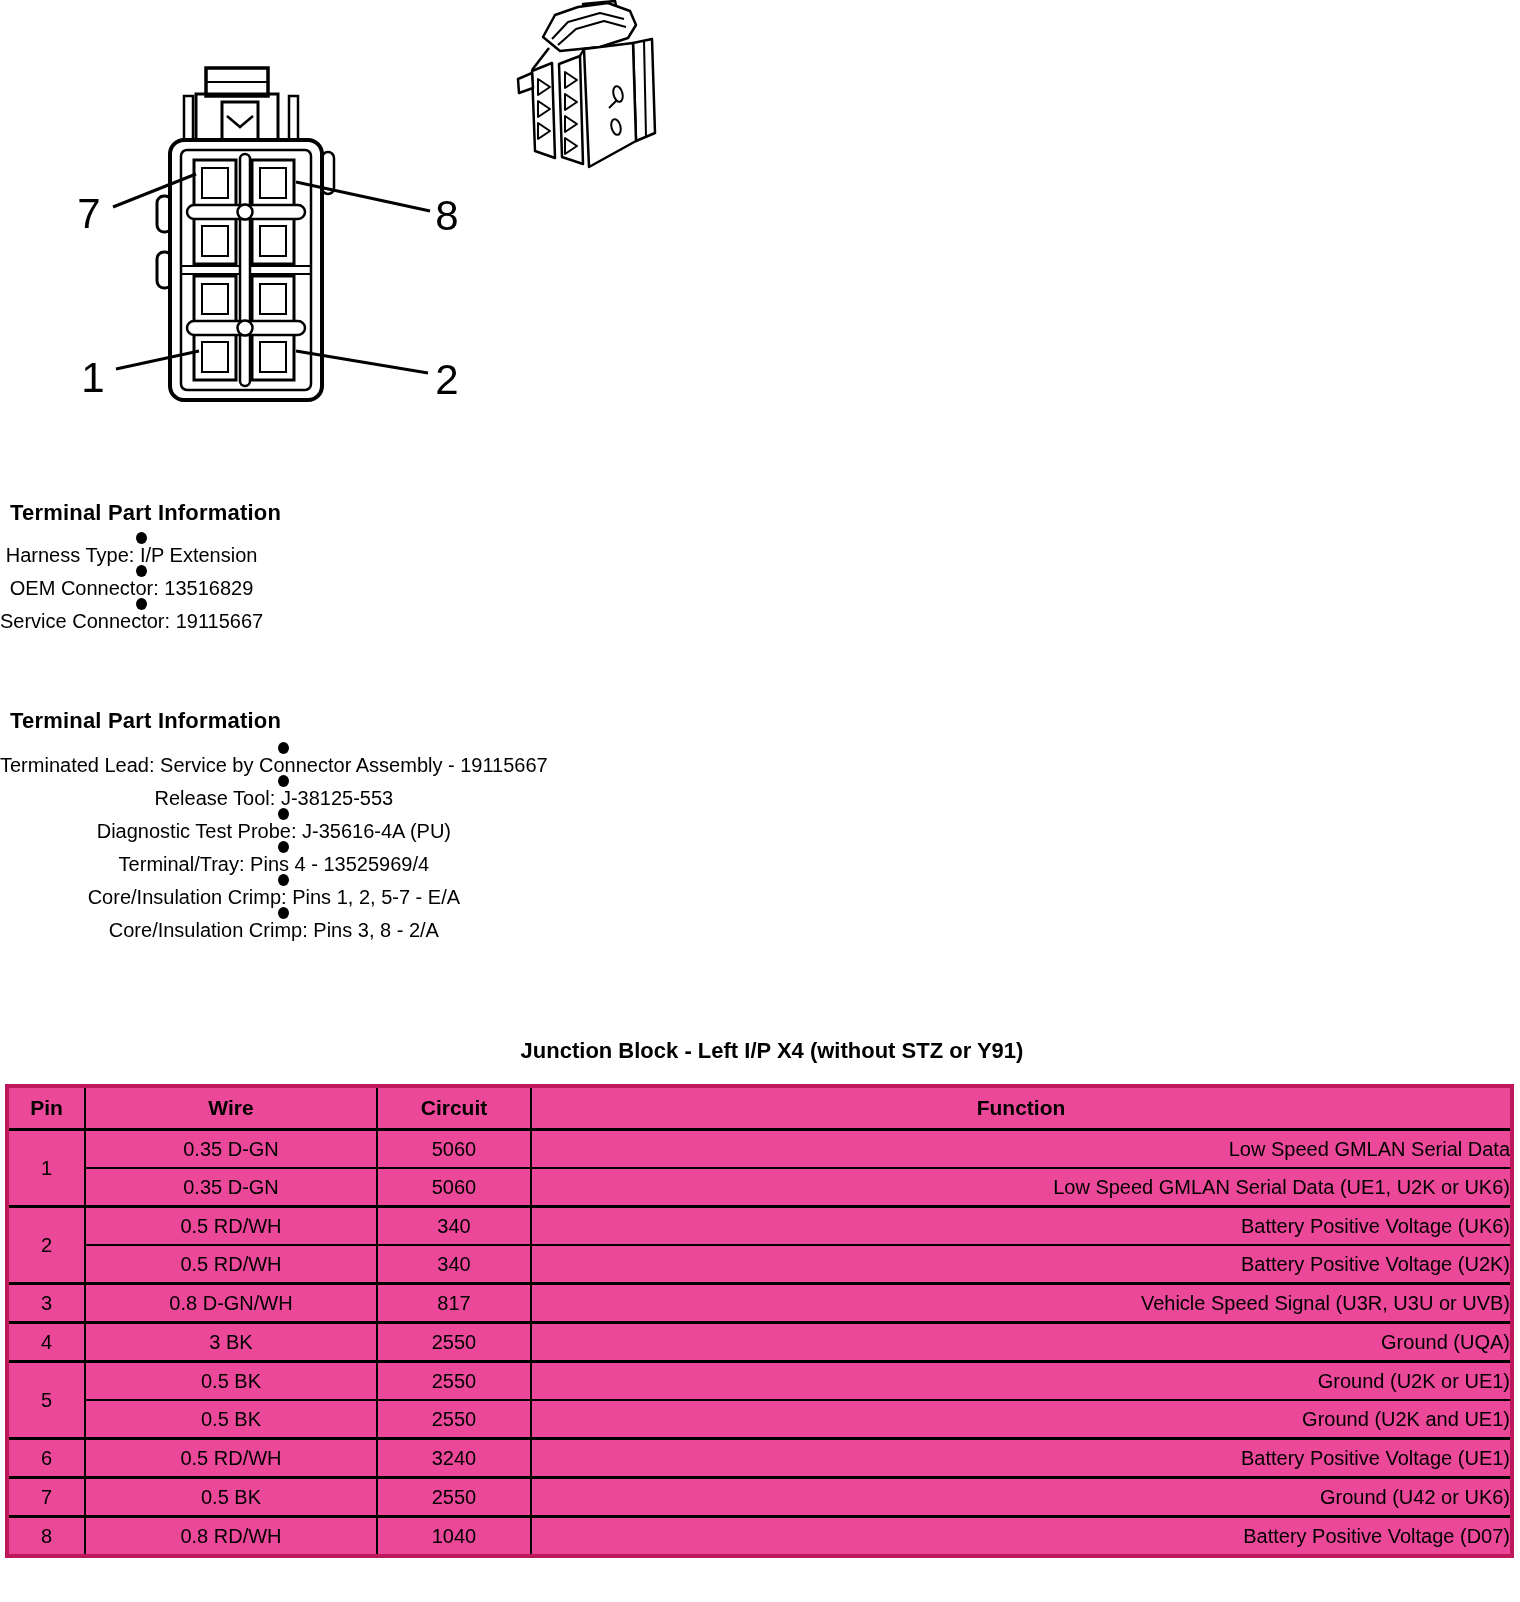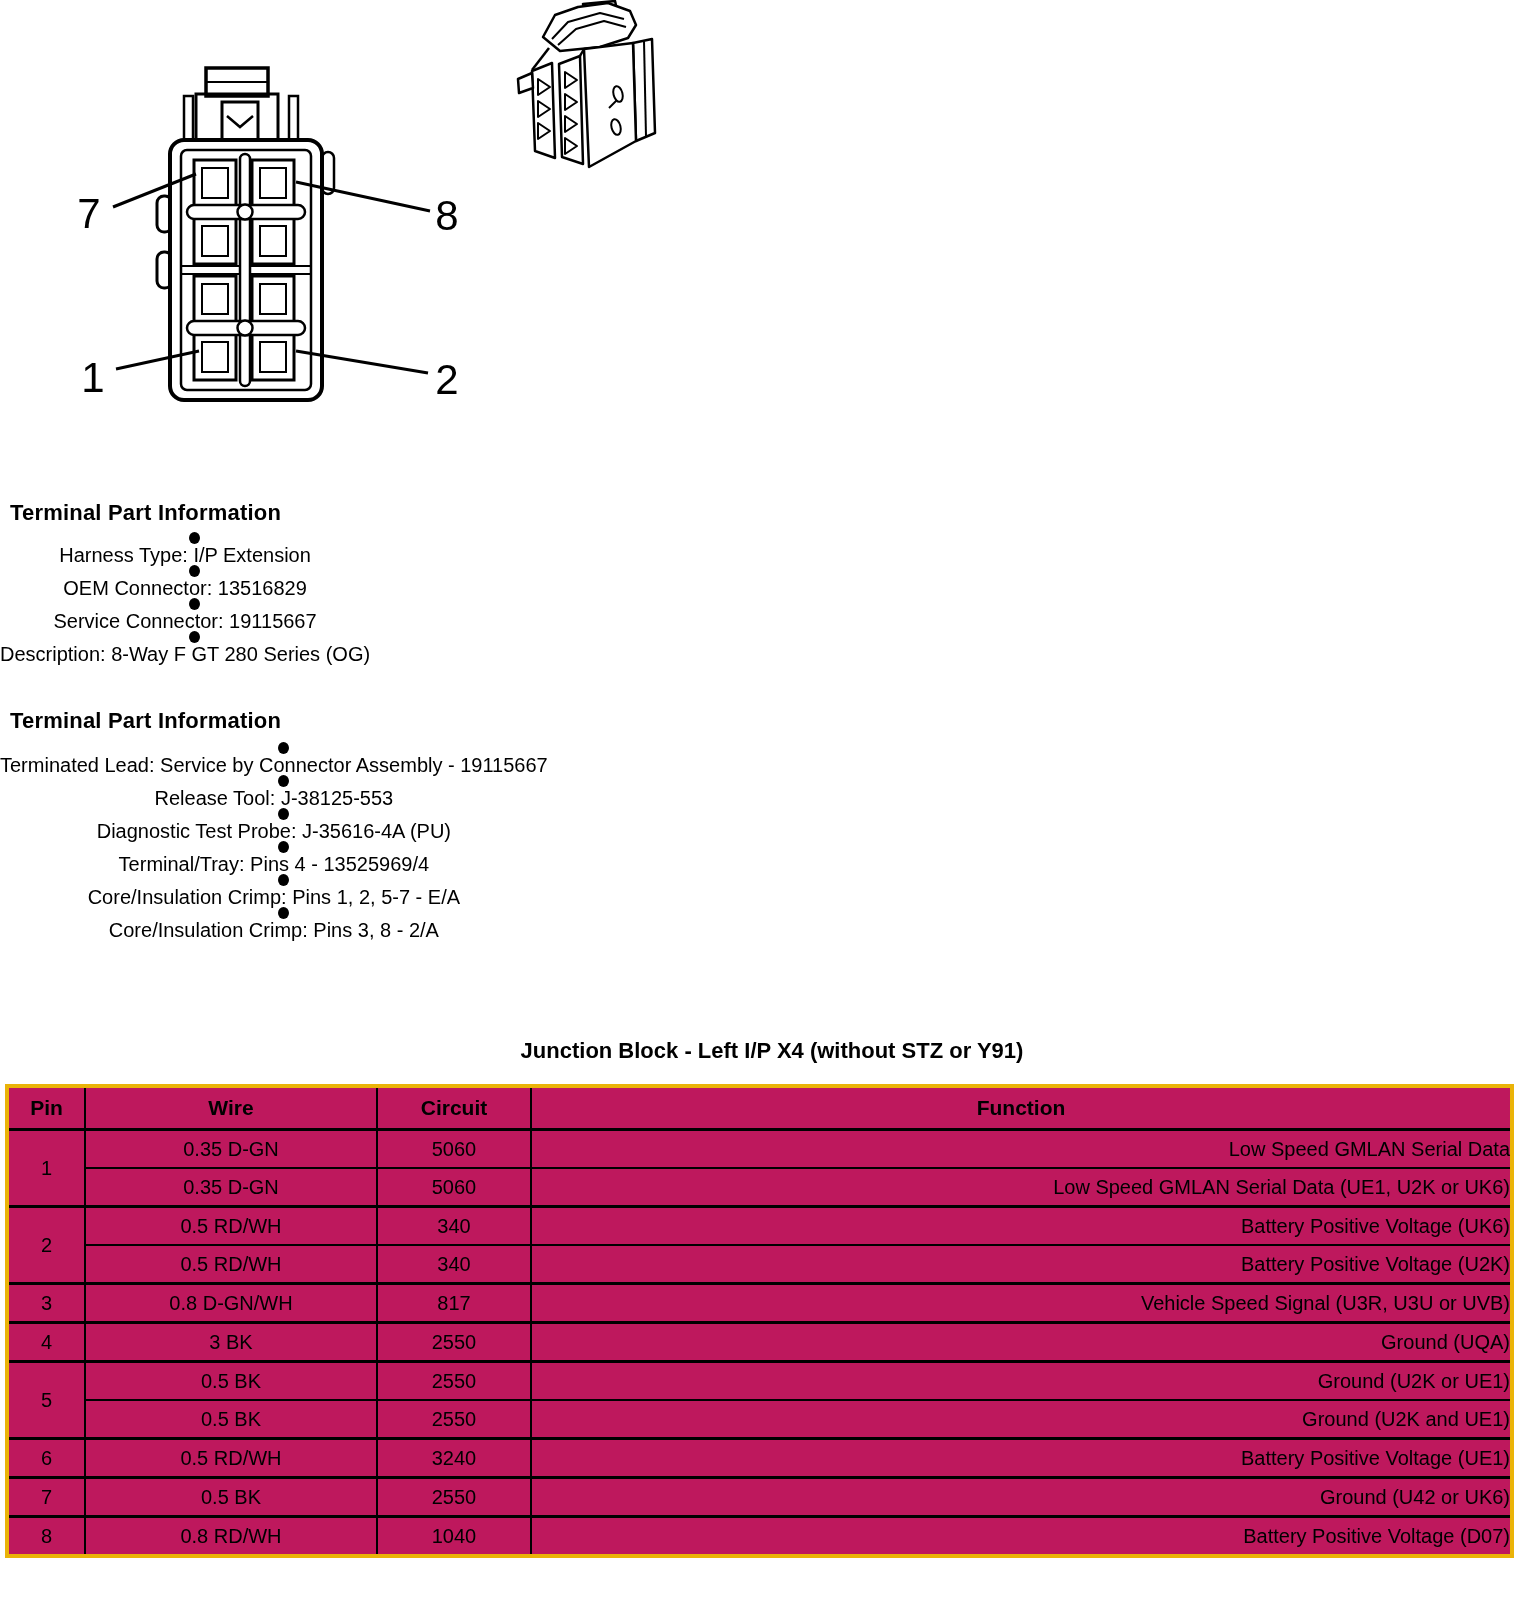--- a/index.html
+++ b/index.html
@@ -34,22 +34,22 @@
   
   .tbl-title {
     position: absolute; top: 1038px; left: 0; width: 1520px;
     text-align: center; font-size: 22px; font-weight: bold; margin-left: 12px;
   }
 
   
   table.pinout {
     position: absolute; left: 5px; top: 1084px; width: 1509px;
     border-collapse: collapse; table-layout: fixed;
-    border: 4px solid #eab308;
-    font-size: 20px; color: #000; background: #be185d;
+    border: 4px solid #be185d;
+    font-size: 20px; color: #000; background: #ec4899;
   }
   table.pinout col.c-pin      { width: 78px;  }
   table.pinout col.c-wire     { width: 292px; }
   table.pinout col.c-circuit  { width: 154px; }
   table.pinout th {
     border-left: 2px solid #000; border-right: 2px solid #000;
     border-bottom: 3px solid #000;
     height: 40px; font-size: 21px; font-weight: bold; text-align: center;
     padding: 0;
   }
@@ -170,24 +170,20 @@
       <span>Harness Type: I/P Extension</span>
     </li>
   <li>
       <span class="dot"></span>
       <span>OEM Connector: 13516829</span>
     </li>
   <li>
       <span class="dot"></span>
       <span>Service Connector: 19115667</span>
     </li>
-  <li>
-      <span class="dot"></span>
-      <span>Description: 8-Way F GT 280 Series (OG)</span>
-    </li>
 </ul>
 
 <h2 class="sec-title" style="top:690px;">Terminal Part Information</h2>
 
 <ul class="blist" style="top:742px;">
   <li>
       <span class="dot"></span>
       <span>Terminated Lead: Service by Connector Assembly - 19115667</span>
     </li>
   <li>

